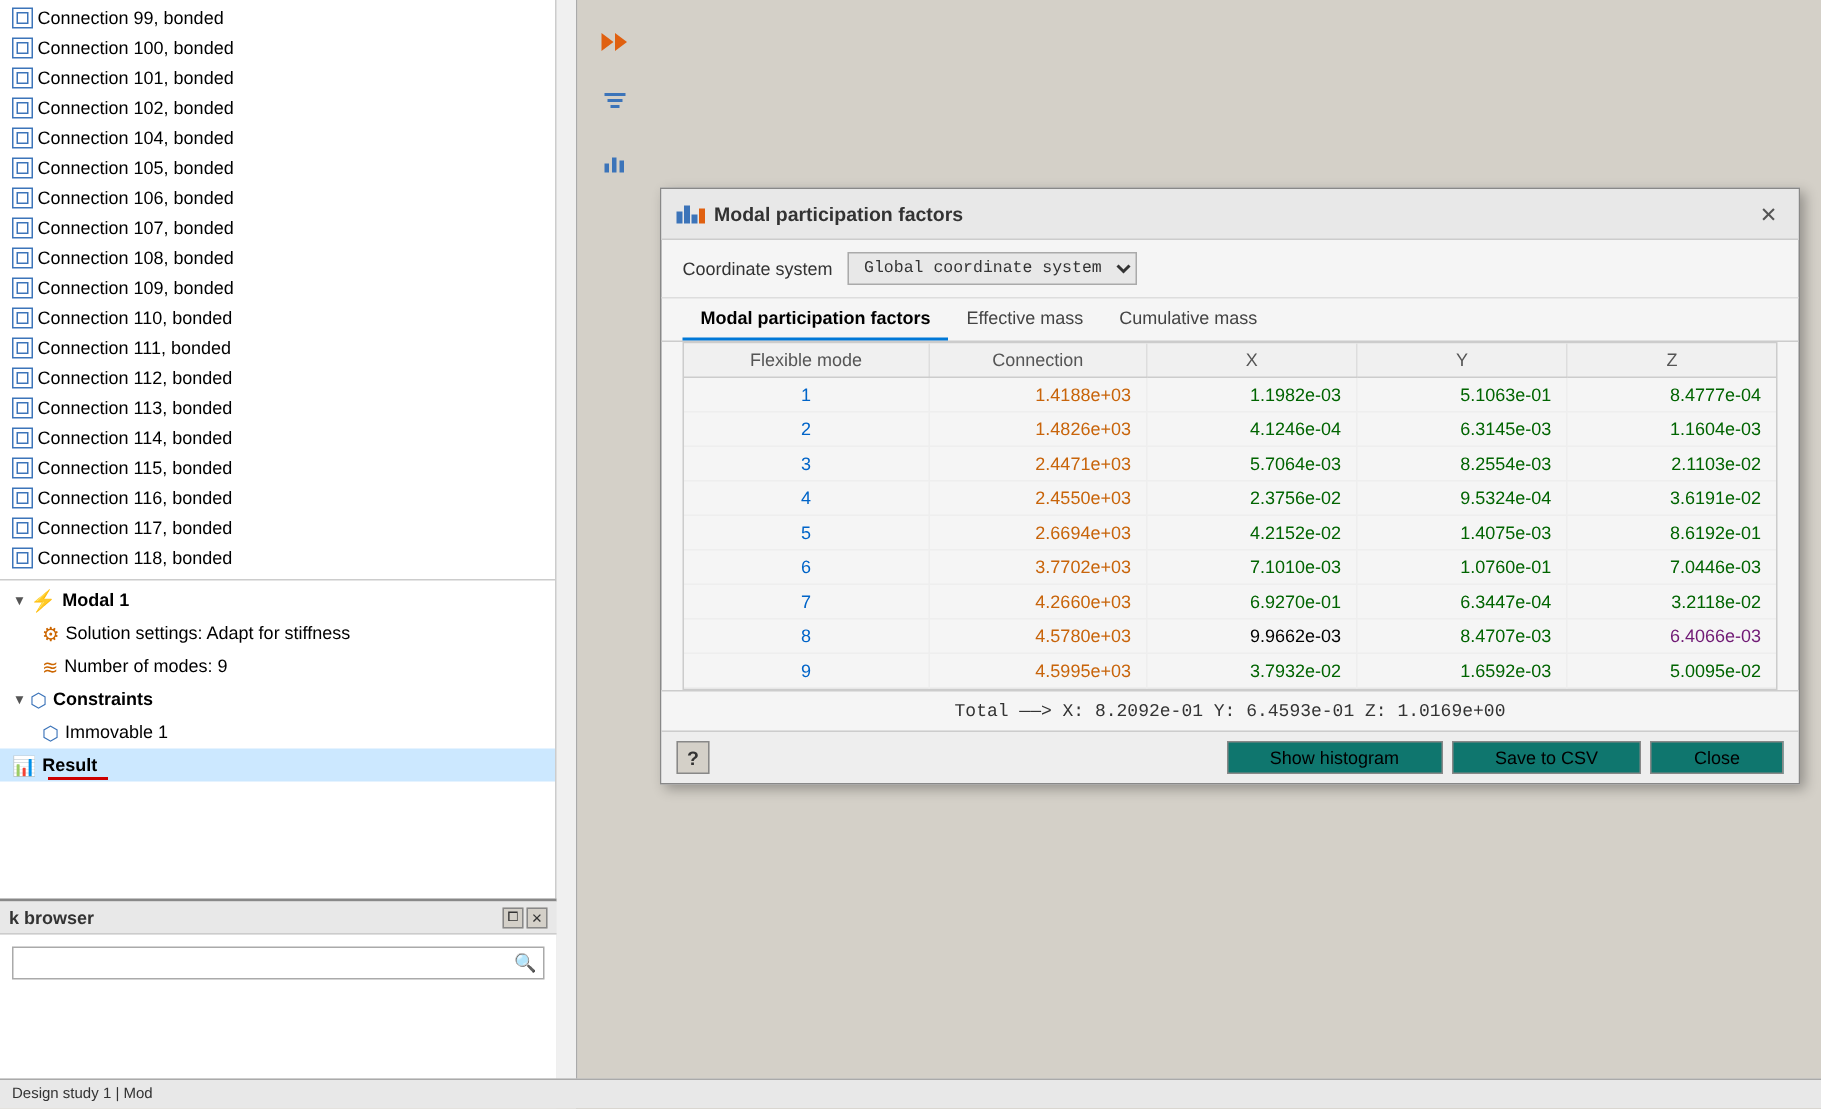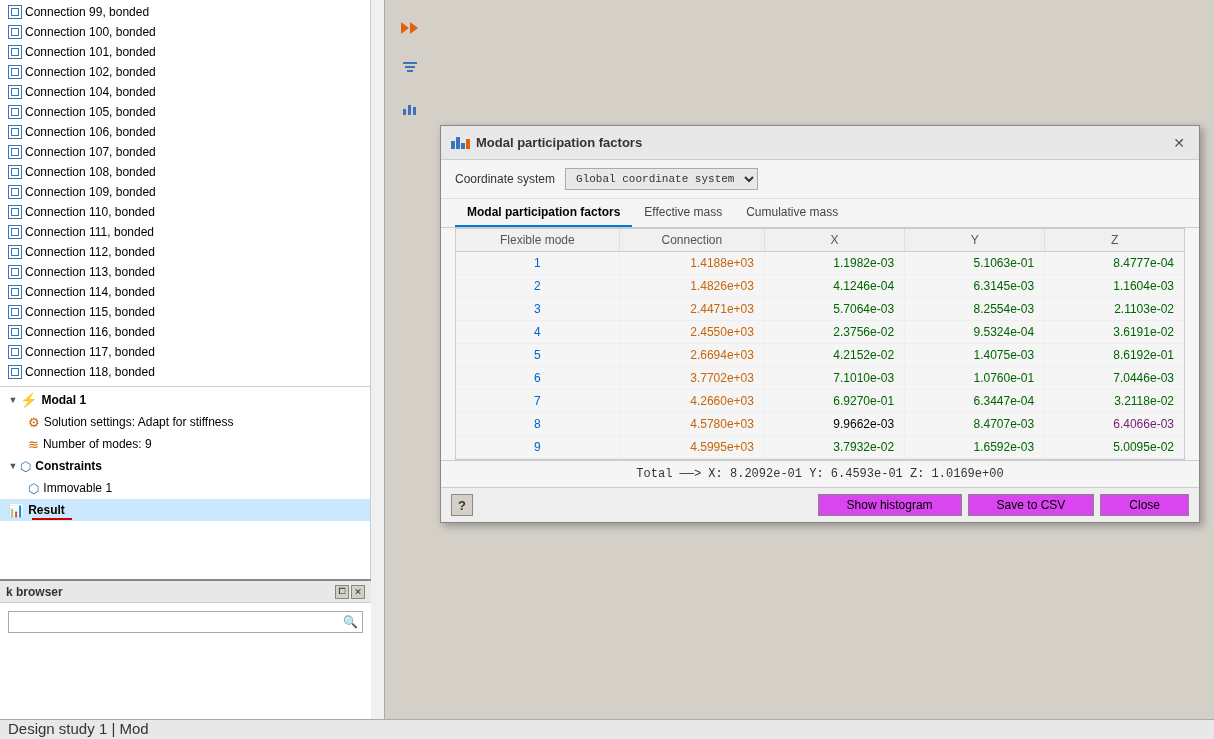--- a/index.html
+++ b/index.html
@@ -333,40 +333,40 @@
 
     .footer-right {
       display: flex;
       gap: 6px;
     }
 
     .footer-btn {
       padding: 3px 28px;
       font-size: 12px;
       border: 1px solid #888;
-      background: #d946ef;
+      background: #0f766e;
       cursor: pointer;
       color: #000;
       min-width: 80px;
       text-align: center;
     }
 
     
     .status-bar {
       position: absolute;
       bottom: 0;
       left: 0;
       right: 0;
       height: 20px;
       background: #e8e8e8;
       border-top: 1px solid #aaa;
       display: flex;
-      align-items: flex-start;
+      align-items: center;
       padding: 0 8px;
-      font-size: 15px;
+      font-size: 10px;
       color: #333;
     }
 
     
     .conn-icon-sm {
       width: 14px;
       height: 14px;
       border: 1.5px solid #3c74b9;
       display: inline-flex;
       align-items: center;
@@ -526,21 +526,21 @@
   </div>
 
   <div class="section-item result-item" style="padding-left: 8px; background:#cce8ff;">
     <span style="font-size:13px; color:#3c74b9; margin-right:4px;">📊</span>
     <span class="tree-label" style="font-weight:600;">Result</span>
     <div class="result-underline"></div>
   </div>
 
   <div class="scroll-indicator"></div>
 
-  <div style="position:absolute; bottom:0; left:0; width:371px; height:160px; background:#fff; border-top:2px solid #888;">
+  <div style="position:absolute; bottom:0; left:0; width:371px; height:140px; background:#fff; border-top:2px solid #888;">
     <div class="bottom-panel-header">
       <span class="bottom-panel-title">k browser</span>
       <div class="bottom-panel-controls">
         <div class="panel-btn">⧠</div>
         <div class="panel-btn">✕</div>
       </div>
     </div>
     <div class="bottom-panel-content">
       <div class="search-bar">
         <input class="search-input" type="text" style="">

